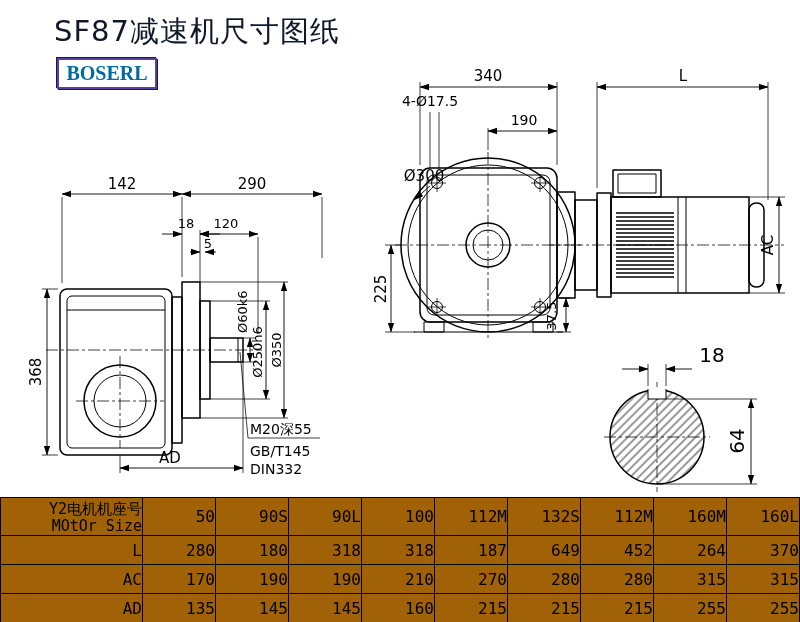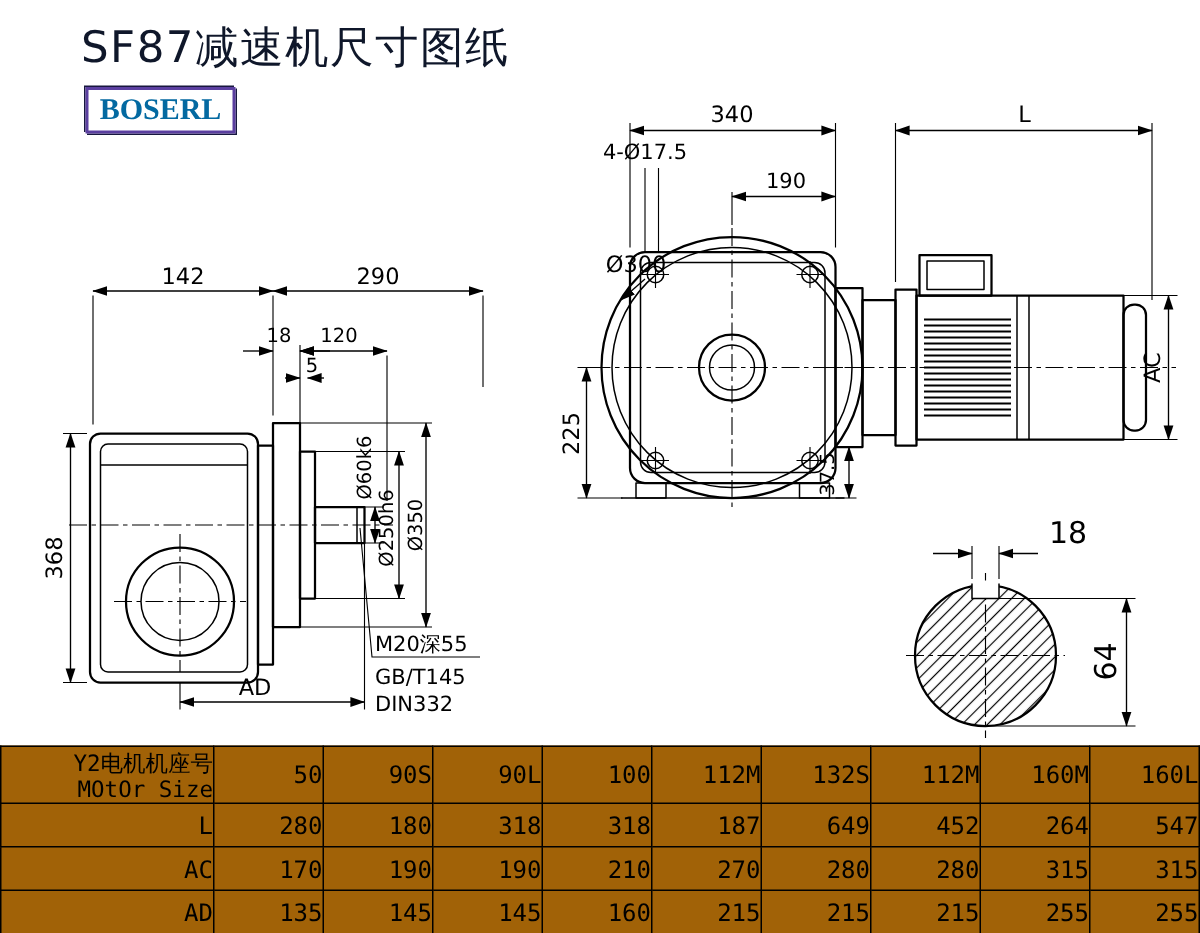--- a/index.html
+++ b/index.html
@@ -192,21 +192,21 @@
       <tr>
         <td>L</td>
         <td>280</td>
         <td>180</td>
         <td>318</td>
         <td>318</td>
         <td>187</td>
         <td>649</td>
         <td>452</td>
         <td>264</td>
-        <td>547</td>
+        <td>370</td>
       </tr>
       <tr>
         <td>AC</td>
         <td>170</td>
         <td>190</td>
         <td>190</td>
         <td>210</td>
         <td>270</td>
         <td>280</td>
         <td>280</td>

